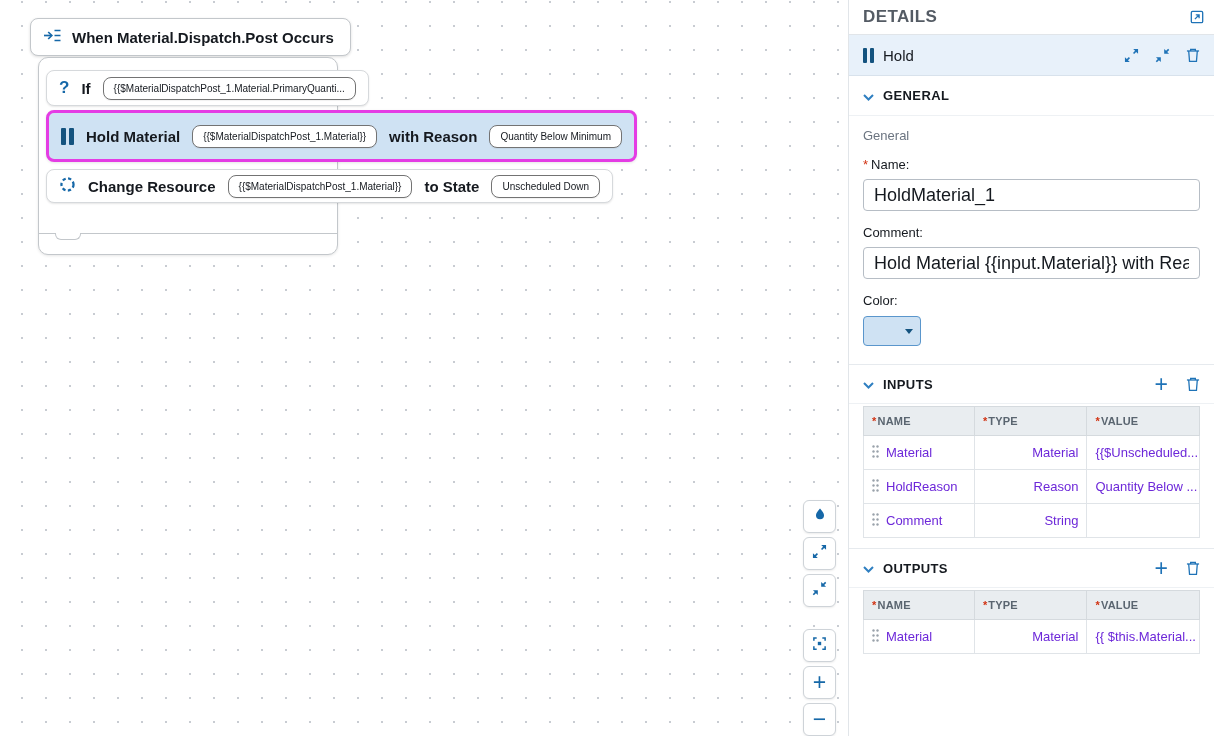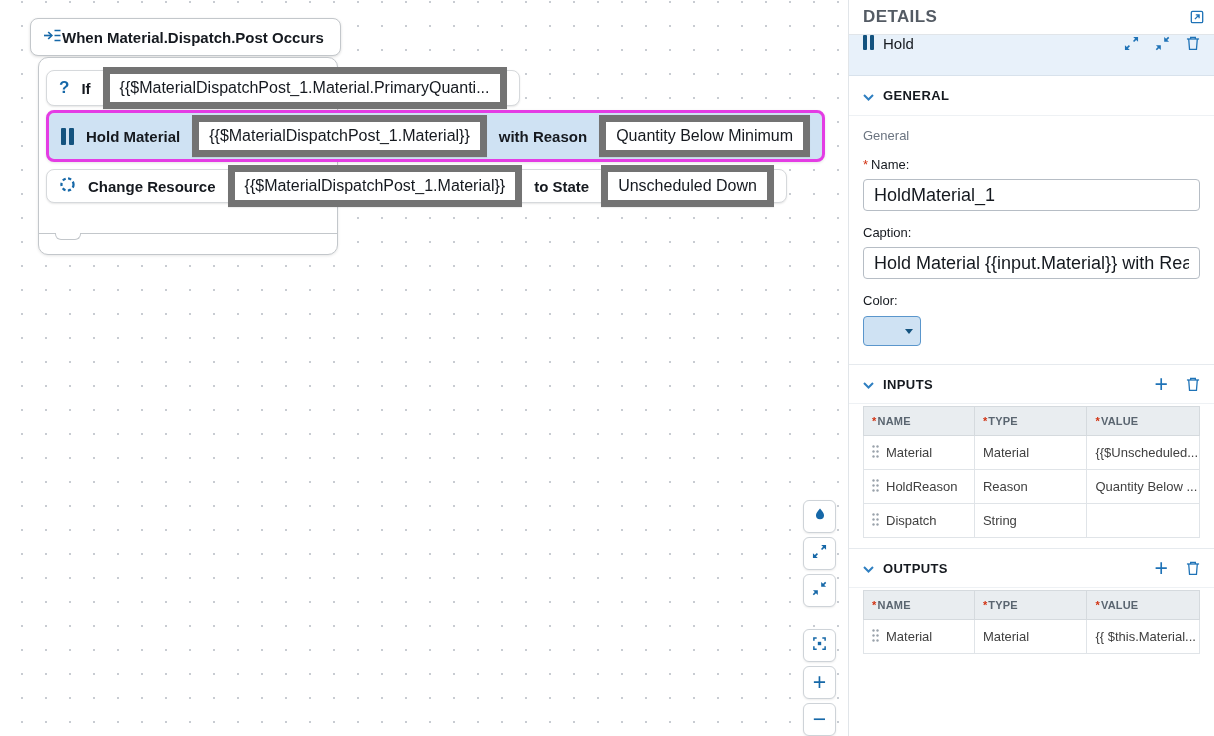--- a/index.html
+++ b/index.html
@@ -7,21 +7,21 @@
   .app { position:relative; width:1214px; height:736px; overflow:hidden; background:#fff; }
 
   
   .canvas {
     position:absolute; left:0; top:0; width:848px; height:736px;
     background-image: radial-gradient(circle, #c8ccd2 1.1px, transparent 1.4px);
     background-size: 24px 24px; background-position: 10px 14px;
   }
   .blk { position:absolute; display:flex; align-items:center; }
   .trigger-block {
-    left:30px; top:18px; height:38px; padding:0 16px 0 12px; 
+    left:30px; top:18px; height:38px; padding:0 16px 0 12px; gap:10px;
     background:#fff; border:1px solid #c3c7cb; border-radius:8px;
     box-shadow:0 1px 3px rgba(0,0,0,.14);
   }
   .blk-label { font-size:15px; font-weight:700; color:#15191f; white-space:nowrap; }
   .container-block {
     position:absolute; left:38px; top:57px; width:300px; height:198px;
     background:#fff; border:1px solid #c3c7cb; border-radius:10px;
     box-shadow:0 1px 3px rgba(0,0,0,.10);
   }
   .container-end {
@@ -39,22 +39,22 @@
   }
   .hold-row {
     top:110px; height:52px; background:#cfe2f3;
     border:3px solid #e43ce4; box-shadow:0 1px 3px rgba(0,0,0,.10);
   }
   .change-row {
     top:169px; height:34px; background:#fff; border:1px solid #d6d9dc;
     box-shadow:0 1px 2px rgba(0,0,0,.10);
   }
   .field {
-    background:#fff; border:7px solid #737373; border-radius:0;
-    padding:5px 10px; font-size:16px; color:#15191f; white-space:nowrap;
+    background:#fff; border:1px solid #737373; border-radius:8px;
+    padding:5px 10px; font-size:10px; color:#15191f; white-space:nowrap;
     box-shadow:0 1px 1px rgba(0,0,0,.06);
   }
   .qmark { color:#1668a8; font-weight:700; font-size:17px; }
   .pause-icon { display:inline-flex; gap:3px; }
   .pause-icon i { display:block; width:4px; height:15px; background:#14537f; border-radius:1px; }
   .pause-icon.lg i { width:5px; height:17px; }
 
   
   .cbtn {
     position:absolute; left:803px; width:33px; height:33px;
@@ -69,21 +69,21 @@
     position:absolute; top:0; right:0; width:366px; height:736px;
     background:#fff; border-left:1px solid #e1e5e9;
   }
   .panel-header {
     height:34px; display:flex; align-items:center; justify-content:space-between;
     padding:0 10px 0 14px;
   }
   .panel-title { font-size:17px; font-weight:700; color:#545b64; letter-spacing:.4px; }
   .hold-bar {
     height:42px; background:#e8f1fa; border-top:1px solid #e1e5e9; border-bottom:1px solid #d8e2ec;
-    display:flex; align-items:flex-start; gap:9px; padding:0 14px;
+    display:flex; align-items:center; gap:9px; padding:0 14px;
   }
   .hold-title { font-size:15px; color:#15191f; }
   .bar-icons { margin-left:auto; display:flex; align-items:center; gap:16px; }
   .icon-btn { display:inline-flex; align-items:center; justify-content:center; cursor:pointer; }
 
   .section-hdr {
     height:40px; display:flex; align-items:center; gap:9px; padding:0 14px;
     border-bottom:1px solid #eef1f4; cursor:pointer;
   }
   .section-hdr.bordered { border-top:1px solid #e6eaee; }
@@ -109,22 +109,22 @@
   .spacer-div { height:18px; }
 
   .io-table { width:calc(100% - 28px); margin:2px 14px 10px; border-collapse:collapse; table-layout:fixed; }
   .io-table col.c1 { width:33%; } .io-table col.c2 { width:33.5%; } .io-table col.c3 { width:33.5%; }
   .io-table th {
     background:#e9edf0; border:1px solid #d5dade; text-align:left;
     font-size:11px; font-weight:700; color:#5a6570; padding:8px 8px; letter-spacing:.2px;
   }
   .io-table th .req { font-size:11px; margin-right:1px; }
   .io-table td {
-    border:1px solid #e0e4e8; padding:8px 8px; font-size:13px; color:#404040;
-    background:#fff; height:34px; overflow:hidden; white-space:nowrap;
+    border:1px solid #e0e4e8; padding:8px 8px; font-size:13px; color:#6d28d9;
+    background:#fff; height:34px; overflow:hidden; white-space:nowrap;text-align:right;
   }
   .cell-flex { display:flex; align-items:center; gap:7px; }
 </style>
 </head>
 <body>
 
 <div class="app">
 
   <div class="canvas">
 
@@ -262,21 +262,21 @@
     <div class="panel-body">
       <div class="muted-label">General</div>
 
       <div class="field-label">
         <span class="req">*</span>
         <span>Name:</span>
       </div>
       <input class="txt-input" type="text" value="HoldMaterial_1" style="">
 
       <div class="field-label">
-        <span>Caption:</span>
+        <span>Comment:</span>
       </div>
       <input class="txt-input" type="text" value="Hold Material {{input.Material}} with Reason {{input.Ho" style="">
 
       <div class="field-label">
         <span>Color:</span>
       </div>
       <div class="color-ctl">
         <span class="caret-down"></span>
       </div>
       <div class="spacer-div"></div>
@@ -353,21 +353,21 @@
           <td>
               <div class="cell-flex">
             <span><svg width="7" height="13" viewBox="0 0 7 13" fill="#9aa2ab">
                     <circle cx="1.5" cy="1.5" r="1.2"></circle>
                     <circle cx="5.5" cy="1.5" r="1.2"></circle>
                     <circle cx="1.5" cy="6.5" r="1.2"></circle>
                     <circle cx="5.5" cy="6.5" r="1.2"></circle>
                     <circle cx="1.5" cy="11.5" r="1.2"></circle>
                     <circle cx="5.5" cy="11.5" r="1.2"></circle>
                   </svg></span>
-            <span>Dispatch</span>
+            <span>Comment</span>
               </div>
             </td>
           <td>String</td>
           <td></td>
         </tr>
       </tbody>
     </table>
 
     <div class="section-hdr bordered">
       <span>

